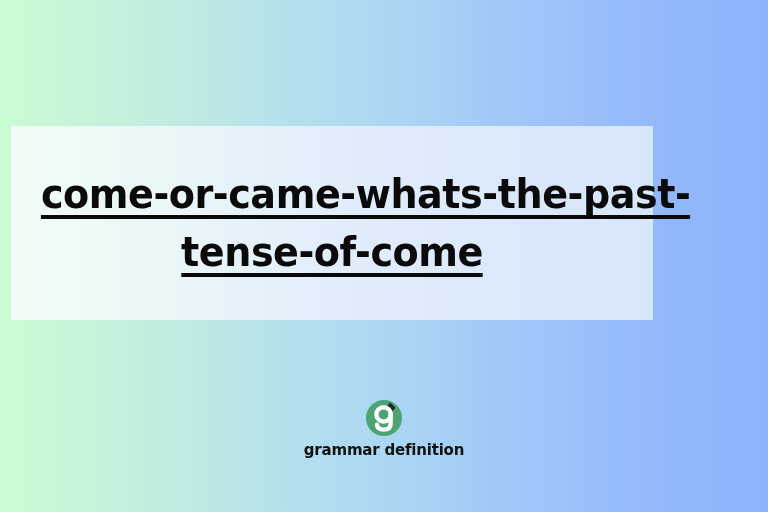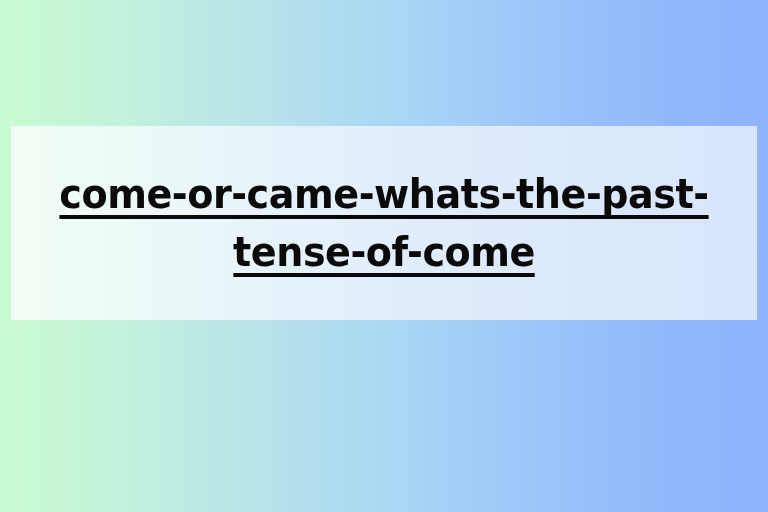--- a/index.html
+++ b/index.html
@@ -30,21 +30,21 @@
         #90b6fb 90%,
         #8db4fb 100%);
     overflow: hidden;
   }
 
   
   #title-card {
     position: absolute;
     left: 11px;
     top: 126px;
-    width: 746px;
+    width: 642px;
     height: 194px;
     background: linear-gradient(to right,
         #f1fdf4 0%,
         #eefaf6 12%,
         #eaf6f8 25%,
         #e5f1fa 40%,
         #e1ecfb 55%,
         #ddeafb 70%,
         #dae7fb 85%,
         #d8e6fb 100%);
@@ -119,14 +119,25 @@
 
 <div id="canvas">
 
   <div id="title-card">
     <div id="title-block">
       <span class="title-line"><span class="ul">come-or-came-whats-the-past-</span></span>
       <span class="title-line"><span class="ul">tense-of-come</span></span>
     </div>
   </div>
 
+  <div id="brand">
+    <div id="brand-mark">
+      <svg width="40" height="40" viewBox="0 0 40 40" aria-hidden="true">
+        <circle cx="20" cy="20" r="18" fill="#4da472"></circle>
+        <path d="M26 4.5 L31.5 9.5 L27.8 14.5 Q25.5 10.5 23 8.2 Z" fill="#1d2b24"></path>
+        <circle cx="19.6" cy="16.4" r="7.2" fill="none" stroke="#ffffff" stroke-width="4.4"></circle>
+        <path d="M26.6 16.4 L26.6 25.8 Q26.6 31.6 19.8 31.6 Q13 31.6 13 26.6" fill="none" stroke="#ffffff" stroke-width="4.4" stroke-linecap="round"></path>
+      </svg>
+    </div>
+    <div id="brand-name">grammar definition</div>
+  </div>
 
 </div>
 
 </body></html>

